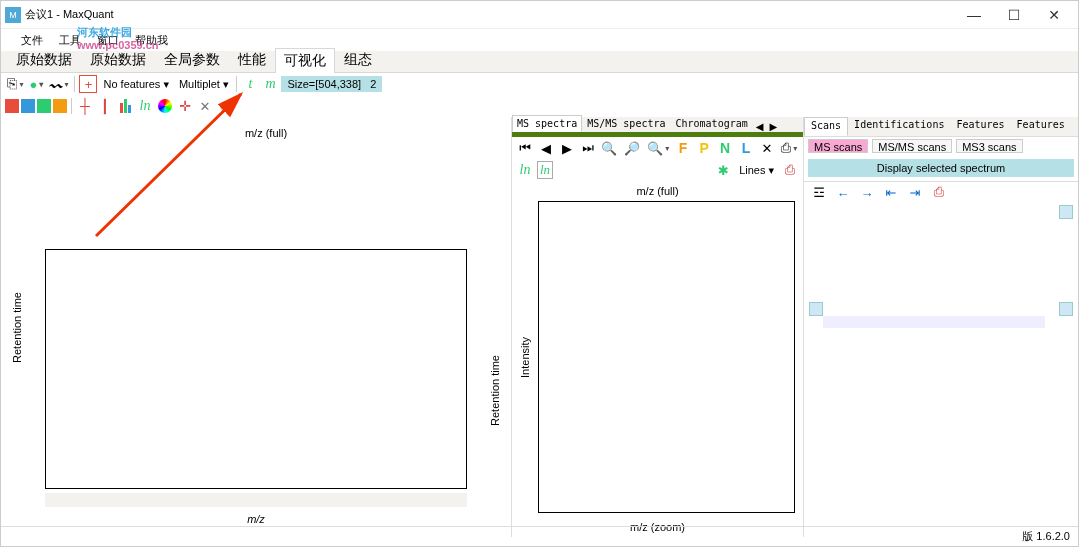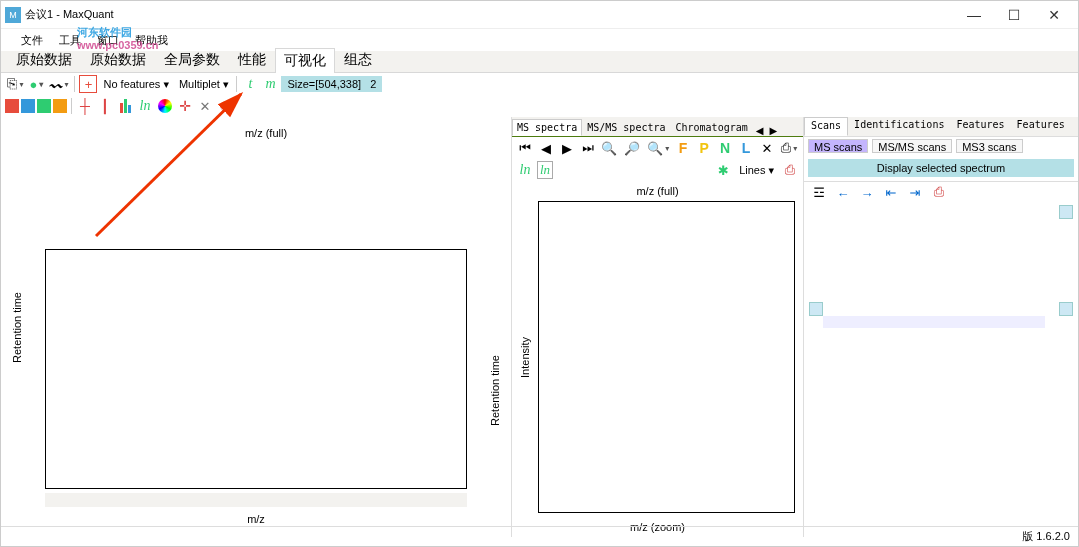--- a/index.html
+++ b/index.html
@@ -53,36 +53,36 @@
 
 
 .left-wrap { display: flex; height: 100%; }
 .left-ylab { width: 20px; display: flex; align-items: center; justify-content: center; }
 .left-charts { flex: 1; display: flex; flex-direction: column; }
 .left-top { height: 38%; display: flex; flex-direction: column; align-items: center; }
 .left-bot { flex: 1; display: flex; }
 .left-bot-chart { flex: 1; display: flex; flex-direction: column; align-items: center; }
 
 
-.midtabs { height: 20px; display: flex; background: #f3f2ef; border-bottom: 1px solid #4d7c0f; align-items: flex-end; }
+.midtabs { height: 20px; display: flex; background: #f3f2ef; border-bottom: 5px solid #4d7c0f; align-items: flex-end; }
 .midtabs .mtab { padding: 2px 4px; font-family: monospace; font-size: 10px; border: 1px solid transparent; white-space: nowrap; }
 .midtabs .mtab.active { background: #fff; border-color: #ccc; border-bottom: 1px solid #fff; }
 .midtabs .navarr { padding: 0 3px; font-size: 10px; }
 
 .mid-tb { height: 22px; display: flex; align-items: center; padding: 2px 4px; gap: 3px; }
 .mid-charts { flex: 1; display: flex; flex-direction: column; padding: 4px; }
 
 
 .righttabs { height: 20px; display: flex; background: #f3f2ef; border-bottom: 1px solid #ddd; }
 .righttabs .rtab { padding: 2px 6px; font-family: monospace; font-size: 10px; }
 .righttabs .rtab.active { background: #fff; border: 1px solid #ccc; border-bottom: 1px solid #fff; }
 
 .subtabs { height: 18px; display: flex; padding: 2px 4px; gap: 4px; font-family: monospace; font-size: 10px; }
 .subtabs .stab { padding: 1px 5px; border: 1px solid #ccc; background: #f7f7f7; }
-.subtabs .stab.active { background: #c4b5fd; }
+.subtabs .stab.active { background: #f9a8d4; }
 
 .dsbtn { margin: 4px; padding: 3px 6px; background: #b4e0e6; border: none; display: inline-block; }
 
 .scroll-area { flex: 1; position: relative; margin: 2px 4px; border: 1px solid #fff; background: #fff; }
 .scroll-corner { position: absolute; width: 14px; height: 14px; background: #cde8f4; border: 1px solid #9cc; }
 .sc-tr { top: 0; right: 0; }
 .sc-bl { bottom: 12px; left: 0; }
 .sc-br { bottom: 12px; right: 0; }
 .hscroll { position: absolute; bottom: 0; left: 14px; right: 28px; height: 12px; background: #eef; }
 .zoom { position: absolute; bottom: 14px; right: 16px; font-size: 10px; }
@@ -192,21 +192,21 @@
           <span class="vlabel">Retention time</span>
         </div>
       <div class="left-charts">
         <div class="left-top">
           <div style="margin:4px 0;">m/z (full)</div>
         </div>
         <div class="left-bot">
           <div class="left-bot-chart">
             <div class="chartbox" style="width:92%;height:240px;"></div>
             <div style="width:92%;height:14px;background:#f3f2ef;margin-top:4px;"></div>
-            <div style="margin:6px 0;">m/z</div>
+            <div style="margin:6px 0;font-style:italic;">m/z</div>
           </div>
           <div style="width:20px;display:flex;align-items:center;justify-content:center;">
             <span class="vlabel">Retention time</span>
           </div>
         </div>
       </div>
     </div>
   </div>
 
   <div class="pane mid">

